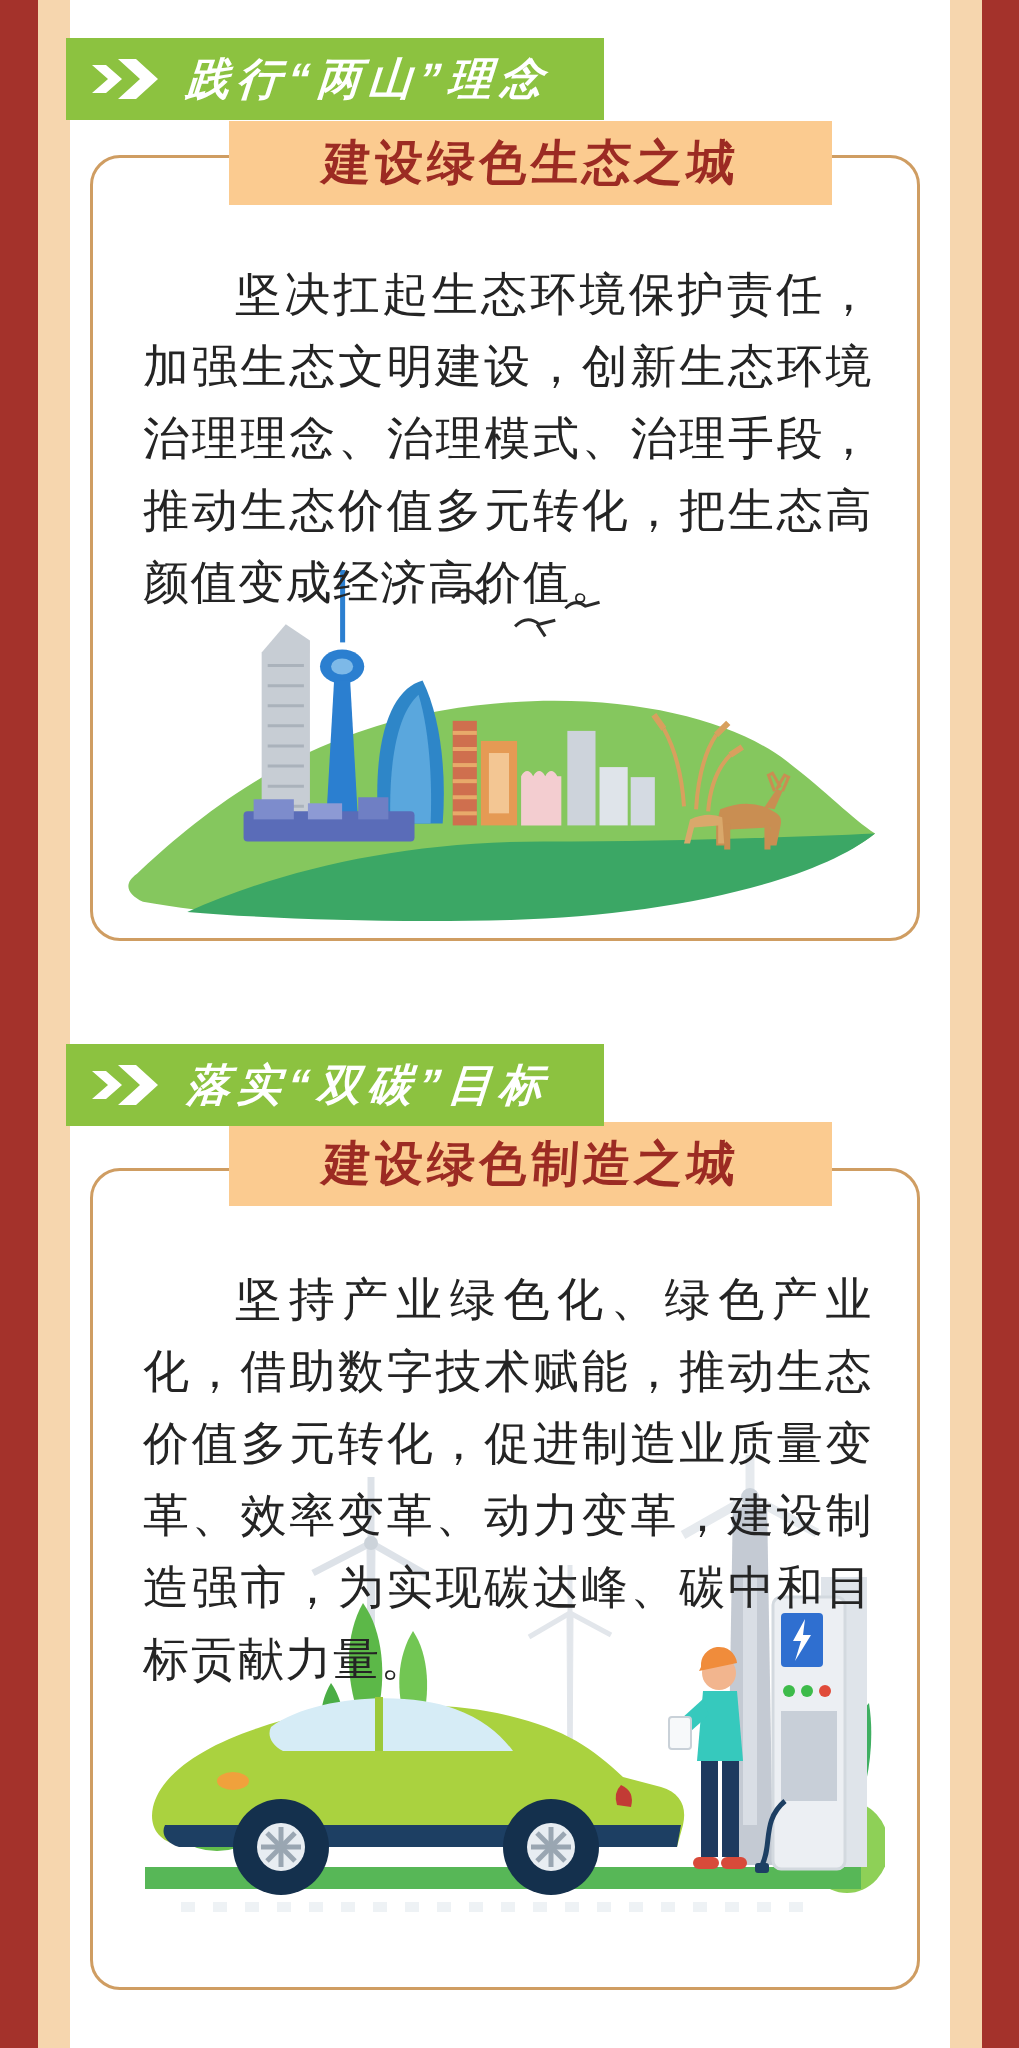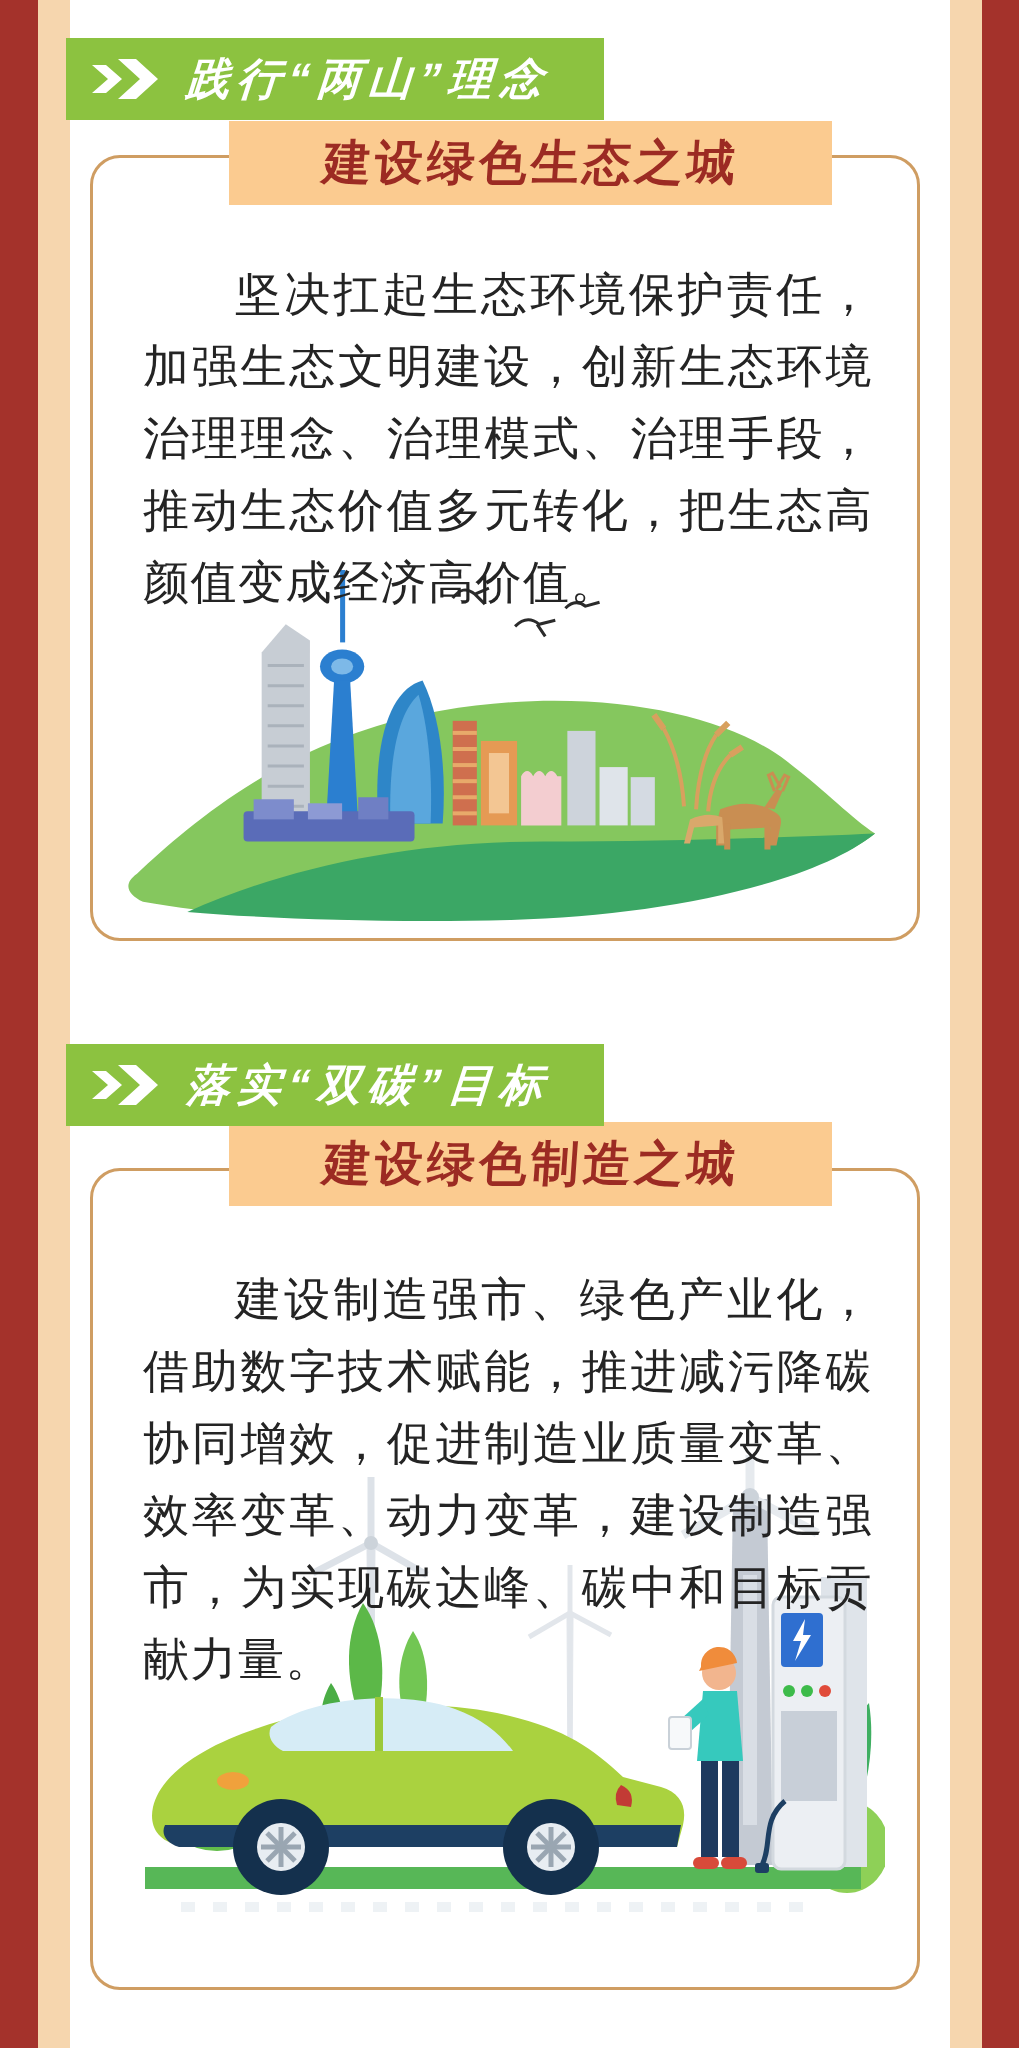--- a/index.html
+++ b/index.html
@@ -140,21 +140,21 @@
       <polygon points="26,0 44,0 66,20 44,40 26,40 48,20" fill="#ffffff"></polygon>
     </svg>
     <span class="banner-text">践行“两山”理念</span>
   </div>
 
   <div class="orange-banner" id="title-1">
     <span class="title-text">建设绿色生态之城</span>
   </div>
 
   <div class="card" id="card-2">
-    <p class="para" id="para-2">建设制造强市、绿色产业化，借助数字技术赋能，推进减污降碳协同增效，促进制造业质量变革、效率变革、动力变革，建设制造强市，为实现碳达峰、碳中和目标贡献力量。</p>
+    <p class="para" id="para-2">坚持产业绿色化、绿色产业化，借助数字技术赋能，推动生态价值多元转化，促进制造业质量变革、效率变革、动力变革，建设制造强市，为实现碳达峰、碳中和目标贡献力量。</p>
 
     <svg class="illus" id="illus-2" viewBox="0 0 764 524">
 
       <g stroke="#dde2e8" fill="#dde2e8">
         <polygon points="246,90 254,90 252,340 248,340"></polygon>
         <g stroke-width="7" fill="none">
           <line x1="250" y1="88" x2="250" y2="22"></line>
           <line x1="250" y1="88" x2="192" y2="118"></line>
           <line x1="250" y1="88" x2="306" y2="120"></line>
         </g>

